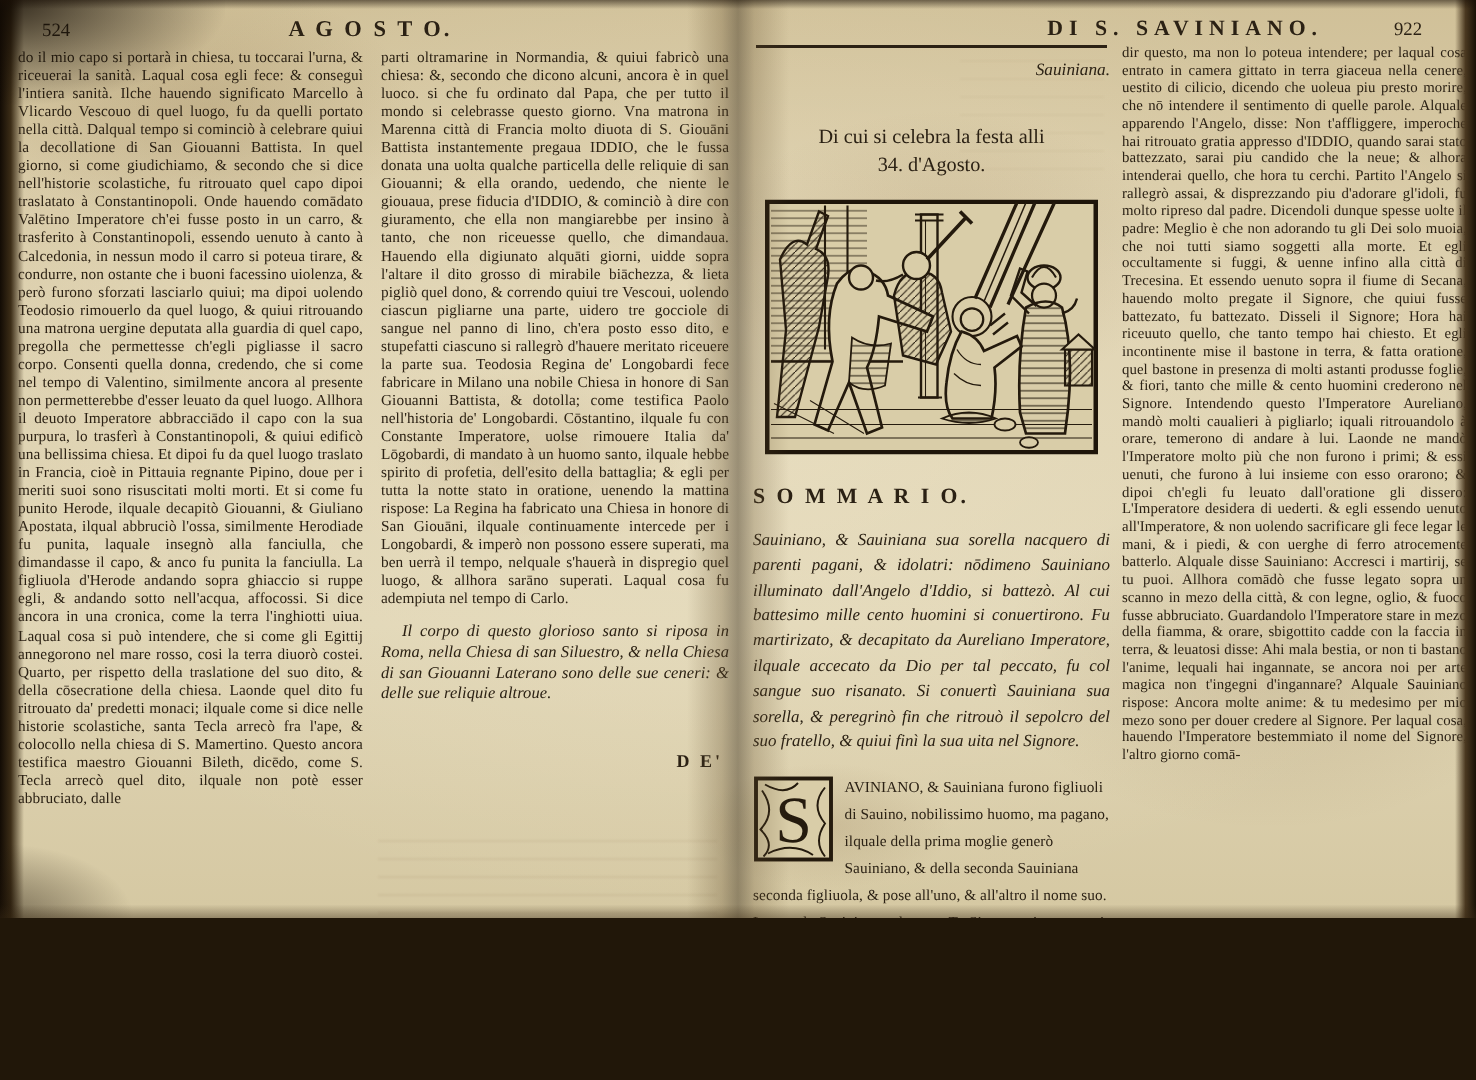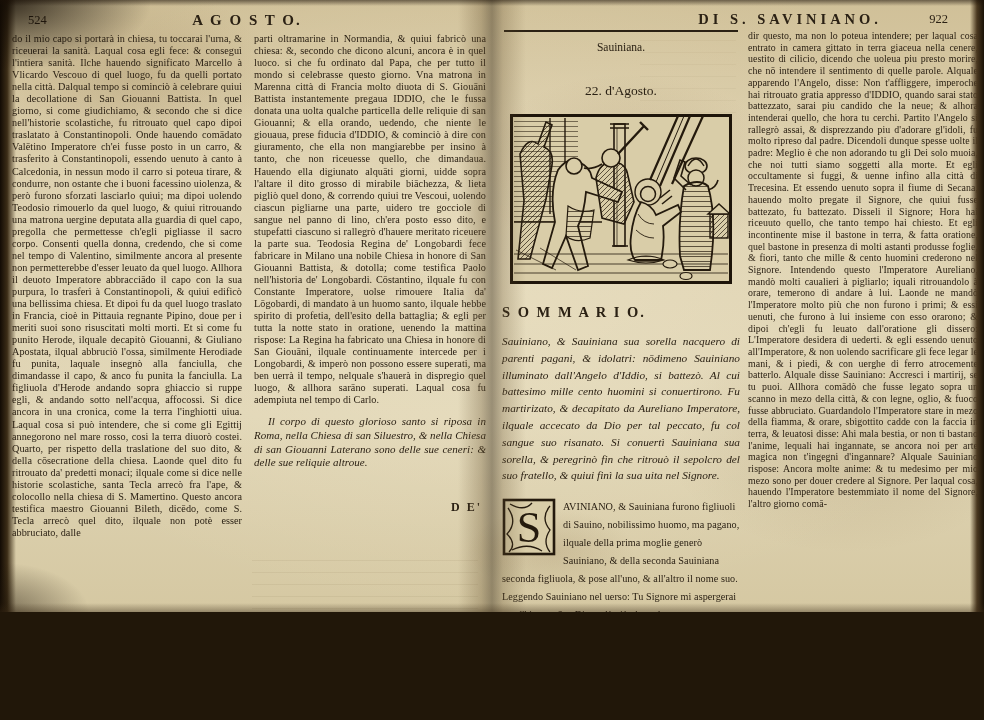--- a/index.html
+++ b/index.html
@@ -36,21 +36,21 @@
   .lp-head .folio{position:absolute;left:16px;top:1px;}
   .lp-head .running{position:absolute;left:0;right:0;text-align:center;top:0;}
 
   .rp-head{position:absolute;left:502px;top:10px;width:476px;height:18px;}
   .rp-head .running{position:absolute;left:0;width:380px;text-align:right;top:1px;letter-spacing:4px;font-size:14.5px;}
   .rp-head .folio{position:absolute;right:30px;top:2px;}
 
   .rcol1{position:absolute;left:502px;top:30px;width:238px;}
   .rule{border-top:2px solid #2b2114;margin:0 2px 8px 2px;}
   .sec-title{font-weight:bold;font-size:15.5px;letter-spacing:2px;text-align:center;line-height:18px;}
-  .sec-sub{font-size:11.5px;text-align:center;line-height:15px;margin-top:2px;}
+  .sec-sub{font-size:11.5px;text-align:right;line-height:15px;margin-top:2px;font-style:italic;}
   .festa{font-size:13.5px;text-align:center;line-height:19px;margin-top:26px;}
   .woodcut-wrap{margin:14px auto 0 auto;width:222px;height:170px;}
   .somm-head{font-weight:bold;font-size:14.5px;letter-spacing:2px;margin-top:20px;}
   .somm-text{font-style:italic;font-size:11.3px;line-height:16.8px;text-align:justify;margin-top:12px;}
   .drop-sec{margin-top:12px;}
   .dropcap{float:left;width:54px;height:58px;margin:2px 7px 2px 0;}
 
   .catchword{position:absolute;left:748px;top:693px;width:230px;text-align:right;font-size:10.5px;}
 </style>
 </head>
@@ -73,21 +73,22 @@
 
   <div class="rp-head">
     <span class="running">DI S. SAVINIANO.</span>
     <span class="folio">922</span>
   </div>
 
   <div class="rcol1">
     <div class="rule"></div>
     <div class="sec-sub">Sauiniana.</div>
     <div class="festa">
-      <div>22. d'Agosto.</div>
+      <div>Di cui si celebra la festa alli</div>
+      <div>34. d'Agosto.</div>
     </div>
 
     <div class="woodcut-wrap">
       <svg width="222" height="170" viewBox="0 0 222 170">
         <defs>
           <pattern id="hh" width="5" height="5" patternUnits="userSpaceOnUse">
             <path d="M0 2.5 H5" stroke="#241a0d" stroke-width="0.7"></path>
           </pattern>
           <pattern id="hd" width="5" height="5" patternUnits="userSpaceOnUse">
             <path d="M0 5 L5 0" stroke="#241a0d" stroke-width="0.7"></path>

